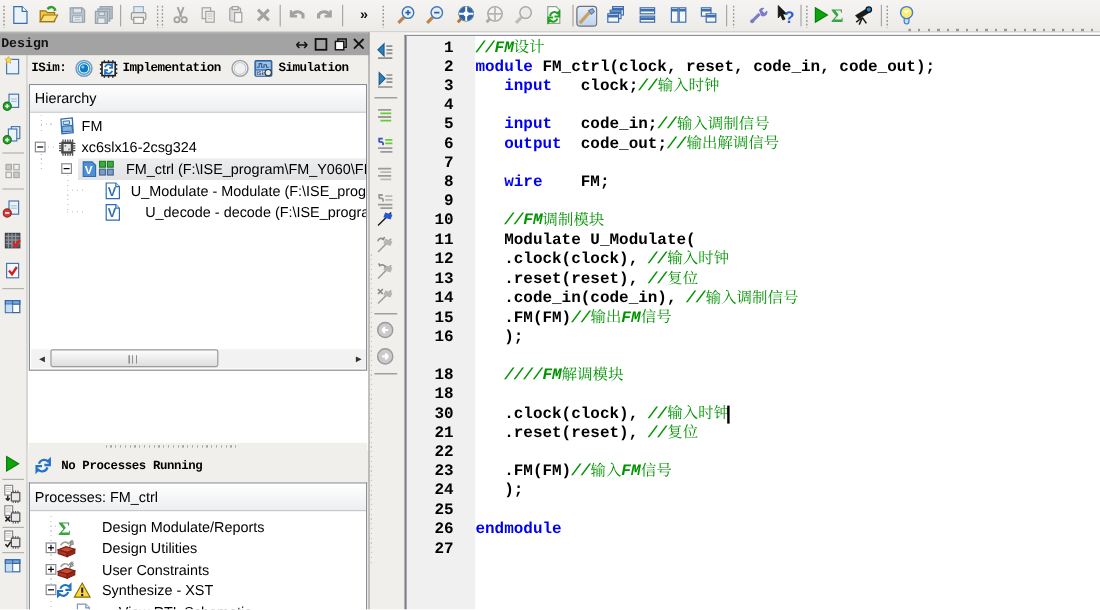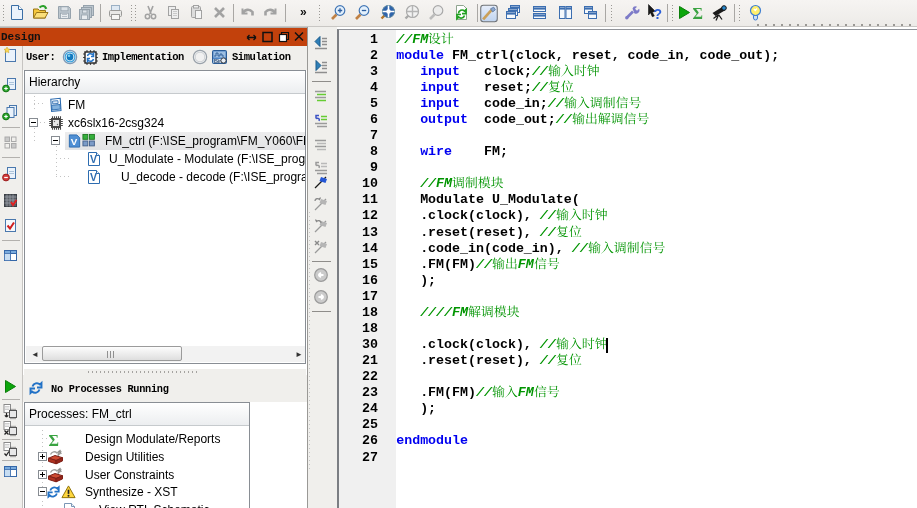--- a/index.html
+++ b/index.html
@@ -5,49 +5,49 @@
  font-family:"Liberation Sans",sans-serif;position:relative}
 .abs{position:absolute}
 #toolbar{left:0;top:0;width:917px;height:27px;
  background:linear-gradient(#f6f4f2,#edebe8);border-bottom:1px solid #c9c7c4}
 .tsep{width:1px;height:18px;background:#a9a7a4;top:4px}
 .tgrip{width:2px;height:19px;top:4px;
  background-image:radial-gradient(circle,#9a9894 35%,transparent 40%);background-size:3px 3px}
 .ico{position:absolute;width:17px;height:17px;top:4px}
 .sico{position:absolute;width:17px;height:17px;left:2px}
 .eico{position:absolute;width:16px;height:16px;left:5px}
-#ptitle{left:0;top:27px;width:308px;height:31px;background:#c2410c;
+#ptitle{left:0;top:27px;width:308px;height:31px;background:#a3a3a3;
  border-top:1px solid #b2b0ad;border-bottom:1px solid #c8c6c3}
 #ptitle .t{position:absolute;left:1px;top:3px;font:bold 11px "Liberation Mono",monospace;color:#111}
 #lstrip{left:0;top:46px;width:23px;height:462px;background:#f0efec;border-right:1px solid #c6c4c1}
 .ssep{position:absolute;left:2px;width:18px;height:1px;background:#b3b1ae}
 #viewrow{left:23px;top:46px;width:285px;height:24px;background:#f0efec}
 .vtext{position:absolute;top:5px;font:bold 10.5px "Liberation Mono",monospace;color:#000;letter-spacing:-0.45px}
-#hierbox{left:24px;top:70px;width:282px;height:294px;border:1px solid #898e94;background:#fff}
+#hierbox{left:24px;top:70px;width:282px;height:239px;border:1px solid #898e94;background:#fff}
 .phead{position:absolute;left:0;width:280px;height:23px;
  background:linear-gradient(#ffffff,#eceef0);border-bottom:1px solid #c6cacd}
 .phead .t{position:absolute;left:4px;top:4px;font:12px "Liberation Sans",sans-serif;color:#000}
 .trow{position:absolute;left:0;width:280px;height:18px;font:12px "Liberation Sans",sans-serif;color:#000}
 .trow .lbl{position:absolute;top:2px;white-space:nowrap}
 .exp{position:absolute;width:9px;height:9px;background:#fff;border:1px solid #878c92}
 .exp i{position:absolute;left:1px;top:3px;width:5px;height:1px;background:#000}
 .exp.plus b{position:absolute;left:3px;top:1px;width:1px;height:5px;background:#000}
 .hsel{position:absolute;left:40px;top:0;width:240px;height:18px;background:linear-gradient(#ededee,#e2e3e5)}
 #hscroll{position:absolute;left:1px;bottom:1px;width:280px;height:16px;background:#f2f2f2}
 #hthumb{position:absolute;left:16px;top:0;width:140px;height:15px;border:1px solid #9b9b9b;border-radius:2px;
  background:linear-gradient(#fdfdfd,#dedede)}
 .grip3{position:absolute;left:64px;top:4px;width:8px;height:7px;
  background-image:repeating-linear-gradient(90deg,#909090 0 1px,transparent 1px 3px)}
 .sarr{position:absolute;top:4px;font-size:8px;color:#333;font-family:"Liberation Sans"}
 #vsplit{left:24px;top:369px;width:282px;height:6px;background:#f0efec}
 #vsplit .dots{position:absolute;left:64px;top:2px;width:110px;height:2px;
  background-image:repeating-linear-gradient(90deg,#a5a3a0 0 1px,transparent 1px 4px)}
 #procbar{left:23px;top:375px;width:285px;height:27px;background:#f0efec}
 #procbar .t{position:absolute;left:28px;top:8px;font:bold 10.3px "Liberation Mono",monospace;color:#000;letter-spacing:-0.3px}
-#procbox{left:24px;top:402px;width:226px;height:106px;border:1px solid #898e94;border-bottom:none;background:#fff}
+#procbox{left:24px;top:402px;width:282px;height:106px;border:1px solid #898e94;border-bottom:none;background:#fff}
 .dotv{position:absolute;width:1px;background-image:repeating-linear-gradient(#c3c3c3 0 1px,transparent 1px 4px)}
 .doth{position:absolute;height:1px;background-image:repeating-linear-gradient(90deg,#c3c3c3 0 1px,transparent 1px 4px)}
 #estrip{left:308px;top:27px;width:29px;height:481px;background:#f0efec}
 .esep{position:absolute;left:4px;width:19px;height:1px;background:#8f8d8a}
 #editor{left:337px;top:29px;width:580px;height:479px;background:#fff;
  border-left:2px solid #7b7e83;border-top:1px solid #909399}
 #gutter{position:absolute;left:0px;top:0;width:57px;height:478px;background:#f0f0f0}
 .ln{position:absolute;left:0;width:578px;height:17px;font:bold 13.3px "Liberation Mono",monospace;white-space:pre}
 .ln .num{position:absolute;left:0;top:0;width:39px;text-align:right;color:#000}
 .ln .c{position:absolute;left:57.2px;top:0}
@@ -303,21 +303,21 @@
     </svg>
     <div class="ssep" style="top:414px"></div>
     <svg class="sico" style="top:417px" viewBox="0 0 17 17">
       <rect x="2.5" y="3.5" width="12" height="10" fill="#fff" stroke="#3567a8"></rect>
       <rect x="2.5" y="3.5" width="12" height="3" fill="#7aabdd" stroke="#3567a8"></rect>
       <path d="M8.5 3.5v10" stroke="#3567a8"></path>
       <rect x="2.8" y="6.8" width="5.4" height="6.4" fill="#c7ddf2"></rect>
     </svg>
   </div>
 <div class="abs" id="viewrow">
-    <span class="vtext" style="left:3px">User:</span>
+    <span class="vtext" style="left:3px">ISim:</span>
     <svg class="abs" style="left:39px;top:3px" width="16" height="16" viewBox="0 0 16 16">
       <circle cx="8" cy="8" r="6.6" fill="#f4f9fd" stroke="#7e99b5" stroke-width="1.3"></circle>
       <circle cx="8" cy="8" r="4.9" fill="none" stroke="#39a1dc" stroke-width="1.2"></circle>
       <circle cx="8" cy="8" r="3.4" fill="#1178be"></circle>
       <circle cx="7" cy="6.8" r="1.3" fill="#7ad0f2"></circle>
     </svg>
     <svg class="abs" style="left:59px;top:3px" width="17" height="17" viewBox="0 0 17 17">
       <rect x="3" y="3" width="11" height="11" fill="#fff" stroke="#222" stroke-width="1.4"></rect>
       <path d="M5 1.2v1.6M8.5 1.2v1.6M12 1.2v1.6M5 14.2v1.6M8.5 14.2v1.6M12 14.2v1.6M1.2 5h1.6M1.2 8.5h1.6M1.2 12h1.6M14.2 5h1.6M14.2 8.5h1.6M14.2 12h1.6" stroke="#222" stroke-width="1.2"></path>
       <path d="M5.5 7a3 3 0 0 1 5-1.5l1-1v3H9" fill="none" stroke="#2272c6" stroke-width="1.5"></path>
@@ -558,24 +558,21 @@
             <use href="#z0" x="0" y="880"></use>
             <use href="#z1" x="1000" y="880"></use>
           </svg></span></span></div>
     <div class="ln" style="top:17.77px"><span class="num">2</span><span class="c"><span class="kw">module</span><span class="pl"> FM_ctrl(clock, reset, code_in, code_out);</span></span></div>
     <div class="ln" style="top:33.84px"><span class="num">3</span><span class="c"><span class="pl">   </span><span class="kw">input</span><span class="pl">   clock;</span><span class="cm">//<svg class="cj" width="51.6" height="12.9" viewBox="0 0 4000 1000">
             <use href="#z2" x="0" y="880"></use>
             <use href="#z3" x="1000" y="880"></use>
             <use href="#z4" x="2000" y="880"></use>
             <use href="#z5" x="3000" y="880"></use>
           </svg></span></span></div>
-    <div class="ln" style="top:49.91px"><span class="num">4</span><span class="c"><span class="pl">   </span><span class="kw">input</span><span class="pl">   reset;</span><span class="cm">//<svg class="cj" width="25.8" height="12.9" viewBox="0 0 2000 1000">
-            <use href="#z6" x="0" y="880"></use>
-            <use href="#z7" x="1000" y="880"></use>
-          </svg></span></span></div>
+    <div class="ln" style="top:49.91px"><span class="num">4</span></div>
     <div class="ln" style="top:65.98px"><span class="num">5</span><span class="c"><span class="pl">   </span><span class="kw">input</span><span class="pl">   code_in;</span><span class="cm">//<svg class="cj" width="77.4" height="12.9" viewBox="0 0 6000 1000">
             <use href="#z2" x="0" y="880"></use>
             <use href="#z3" x="1000" y="880"></use>
             <use href="#z8" x="2000" y="880"></use>
             <use href="#z9" x="3000" y="880"></use>
             <use href="#z10" x="4000" y="880"></use>
             <use href="#z11" x="5000" y="880"></use>
           </svg></span></span></div>
     <div class="ln" style="top:82.05px"><span class="num">6</span><span class="c"><span class="pl">   </span><span class="kw">output</span><span class="pl">  code_out;</span><span class="cm">//<svg class="cj" width="77.4" height="12.9" viewBox="0 0 6000 1000">
             <use href="#z2" x="0" y="880"></use>
@@ -614,21 +611,20 @@
             <use href="#z11" x="5000" y="880"></use>
           </svg></span></span></div>
     <div class="ln" style="top:226.68px"><span class="num">15</span><span class="c"><span class="pl">   .FM(FM)</span><span class="cm">//<svg class="cj" width="25.8" height="12.9" viewBox="0 0 2000 1000">
             <use href="#z2" x="0" y="880"></use>
             <use href="#z12" x="1000" y="880"></use>
           </svg>FM<svg class="cj" width="25.8" height="12.9" viewBox="0 0 2000 1000">
             <use href="#z10" x="0" y="880"></use>
             <use href="#z11" x="1000" y="880"></use>
           </svg></span></span></div>
     <div class="ln" style="top:242.75px"><span class="num">16</span><span class="c"><span class="pl">   );</span></span></div>
-    <div class="ln" style="top:258.82px"><span class="num">17</span><span class="c"></span></div>
     <div class="ln" style="top:274.89px"><span class="num">18</span><span class="c"><span class="pl">   </span><span class="cm">////FM<svg class="cj" width="51.6" height="12.9" viewBox="0 0 4000 1000">
             <use href="#z13" x="0" y="880"></use>
             <use href="#z8" x="1000" y="880"></use>
             <use href="#z14" x="2000" y="880"></use>
             <use href="#z15" x="3000" y="880"></use>
           </svg></span></span></div>
     <div class="ln" style="top:290.96px"><span class="num">18</span></div>
     <div class="ln" style="top:307.03px"><span class="num">30</span><span class="c"><span class="pl">   .clock(clock), </span><span class="cm">//<svg class="cj" width="51.6" height="12.9" viewBox="0 0 4000 1000">
             <use href="#z2" x="0" y="880"></use>
             <use href="#z3" x="1000" y="880"></use>

